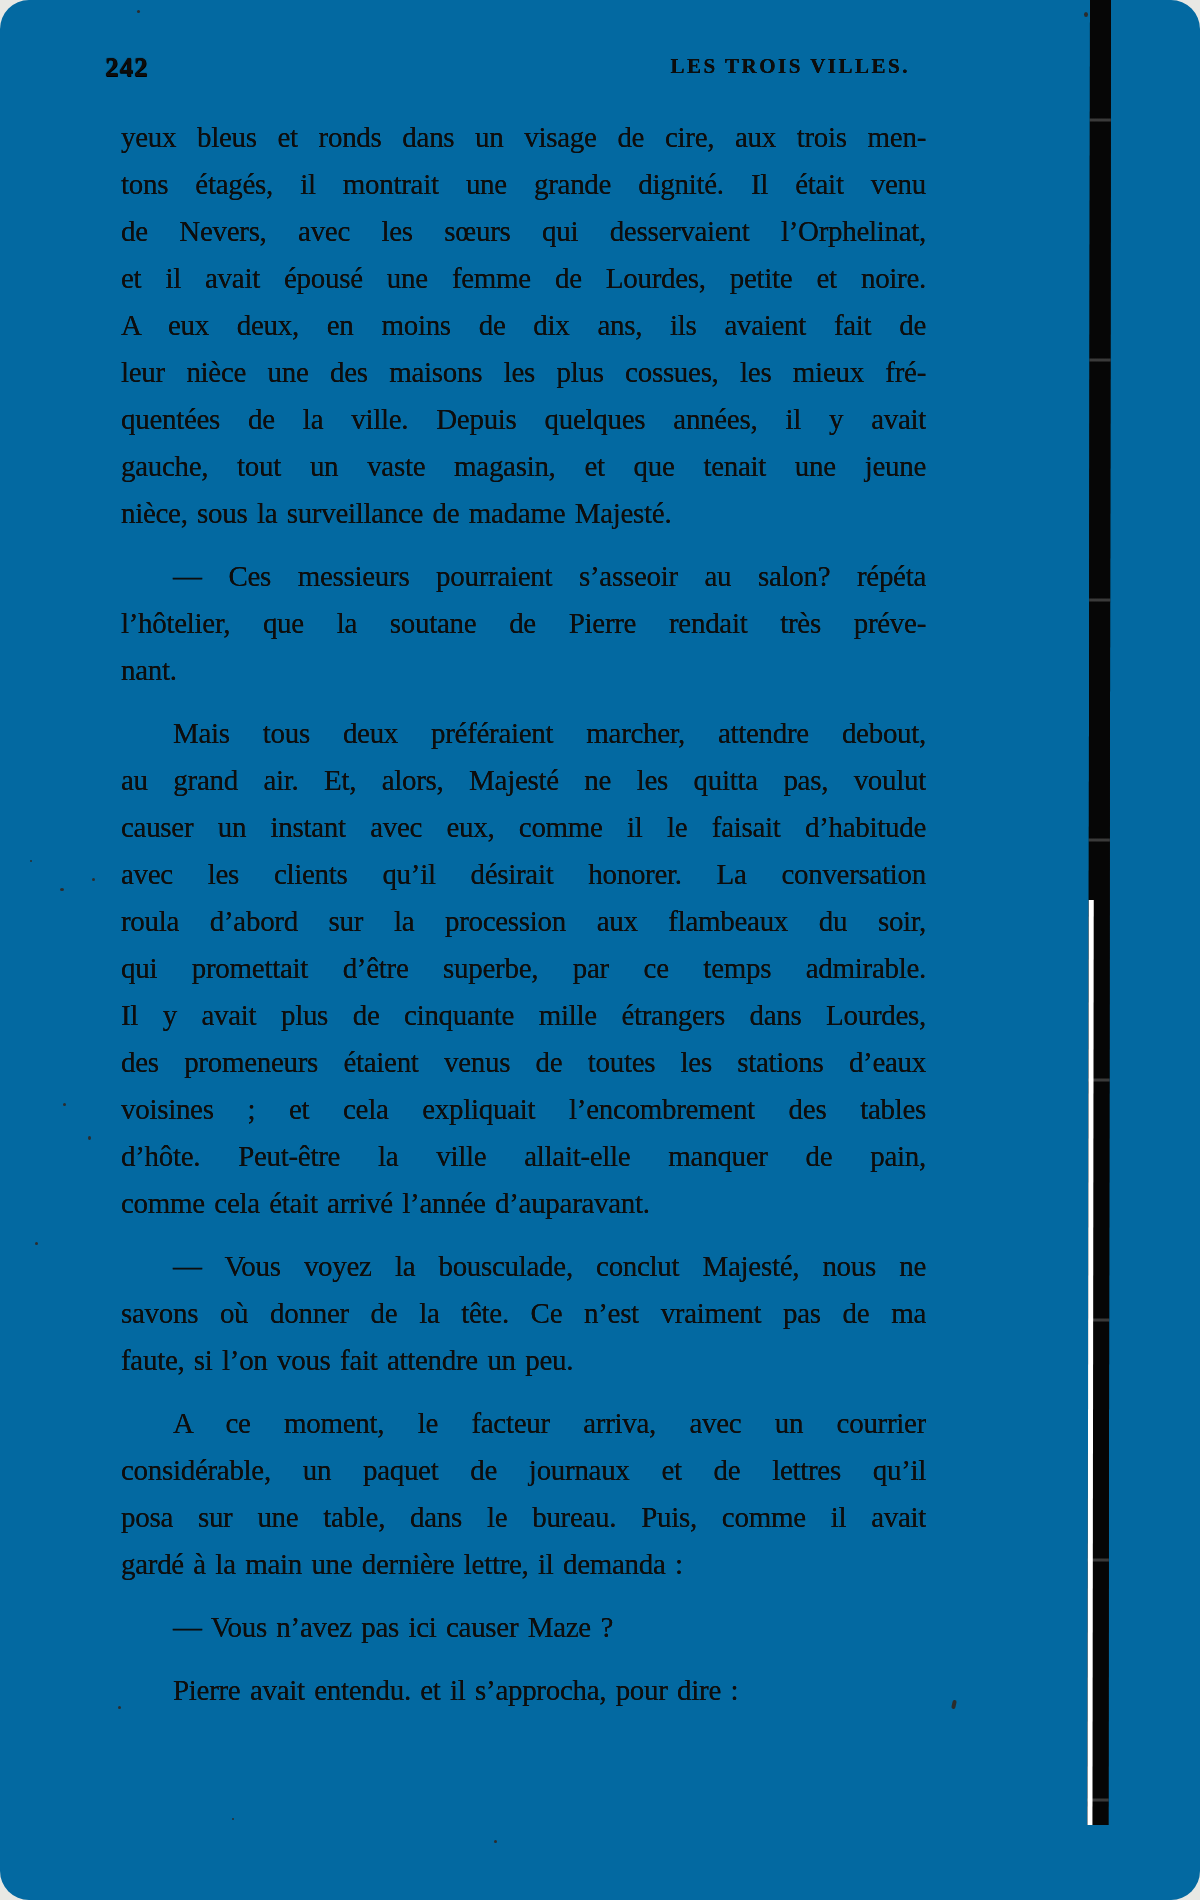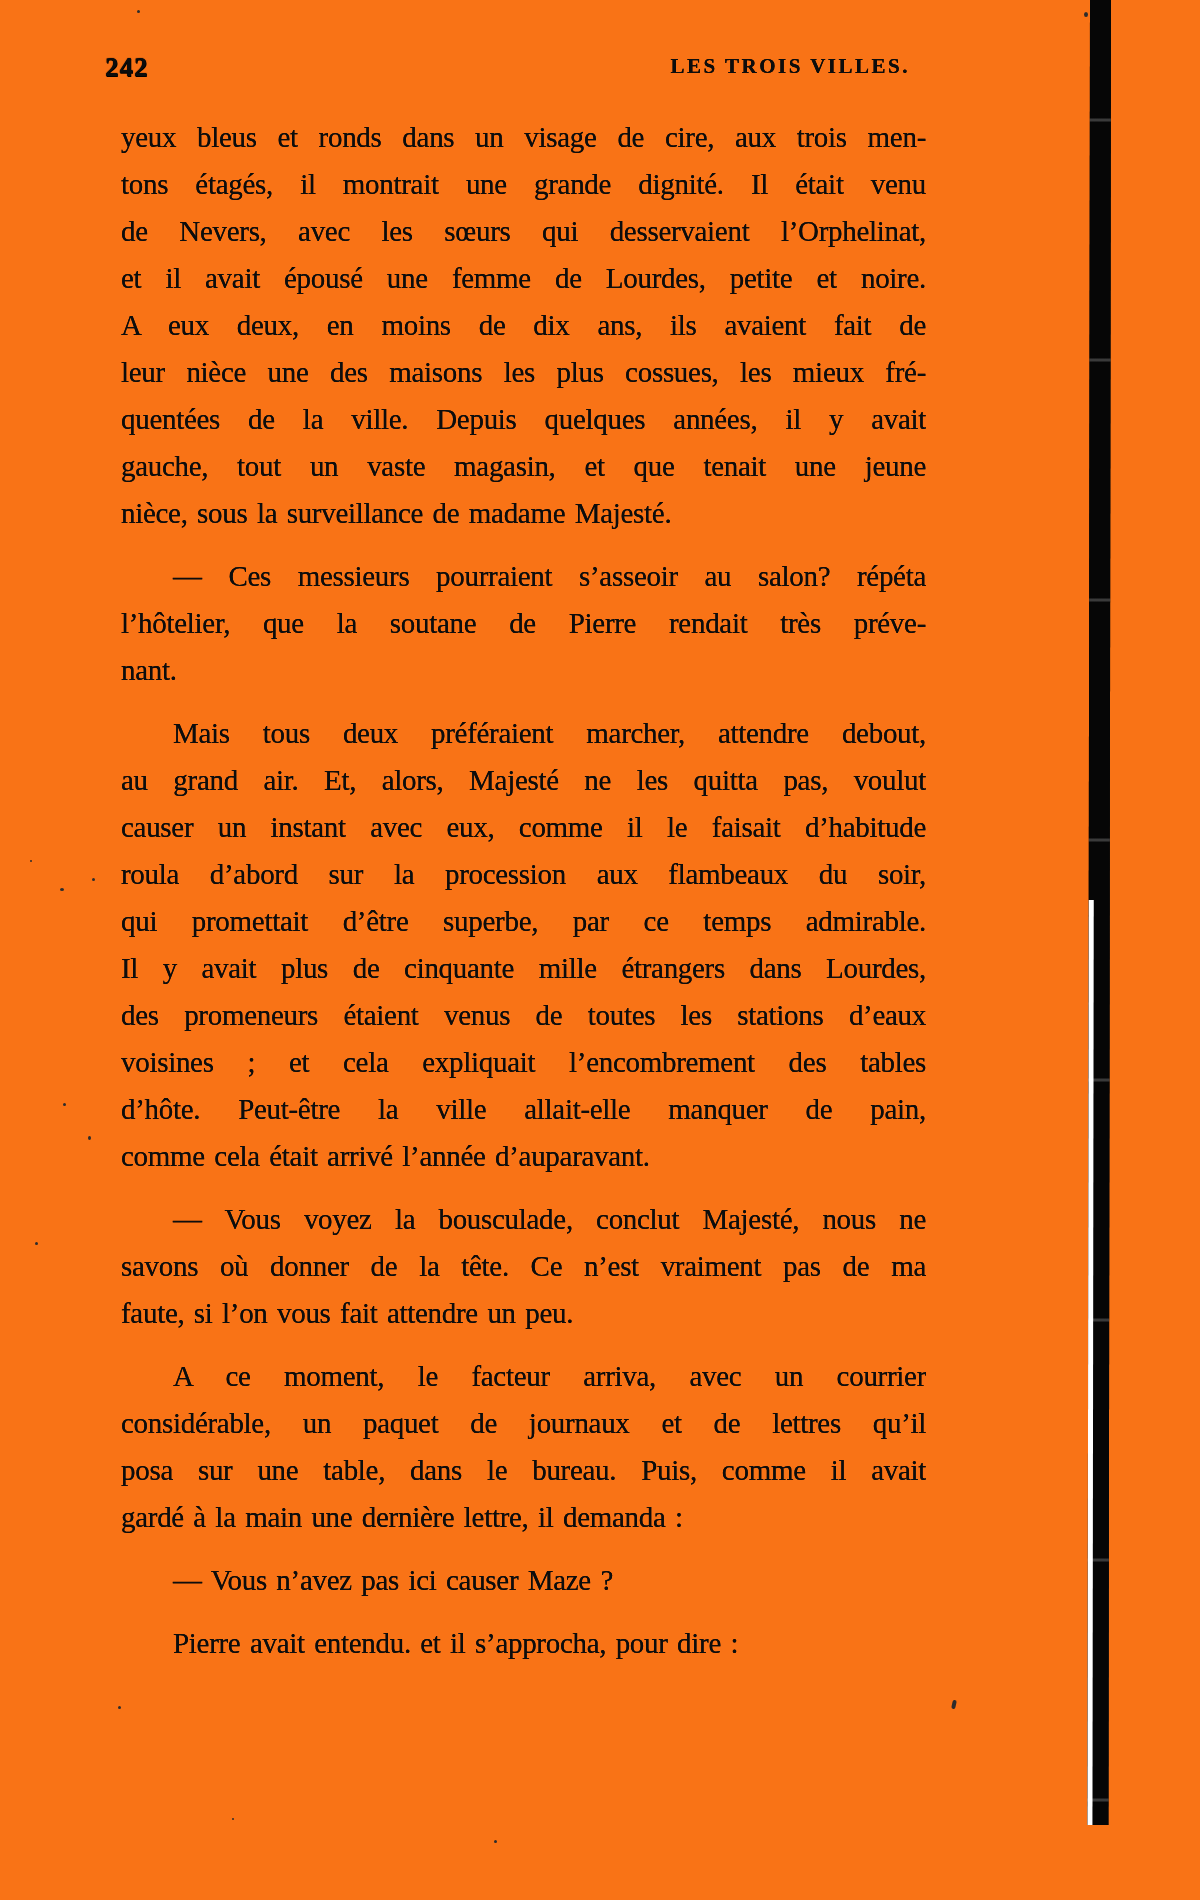--- a/index.html
+++ b/index.html
@@ -1,22 +1,23 @@
 <!DOCTYPE html>
 <html><head>
 <meta charset="utf-8">
 <style>
   html,body{margin:0;padding:0;background:#e8e8e4;}
   .page{
     position:relative;
     width:1200px;height:1900px;
-    background:#f97316;
+    background:#0369a1;
     overflow:hidden;
     font-family:"Liberation Serif", serif;
     color:#0d0d0d;
+    border-radius:29px;
   }
   
   .running-head{
     position:absolute;top:50px;left:105px;width:805px;height:34px;
   }
   .page-number{
     position:absolute;left:0;top:2px;
     font-size:27px;font-weight:bold;letter-spacing:1px;
     text-shadow:0 0 1px #000, 0.5px 0.5px 0 #000;
   }
@@ -110,20 +111,21 @@
       </div>
       <div class="para indent">
         <div class="line">— Ces messieurs pourraient s’asseoir au salon? répéta</div>
         <div class="line">l’hôtelier, que la soutane de Pierre rendait très préve-</div>
         <div class="line end">nant.</div>
       </div>
       <div class="para indent">
         <div class="line">Mais tous deux préféraient marcher, attendre debout,</div>
         <div class="line">au grand air. Et, alors, Majesté ne les quitta pas, voulut</div>
         <div class="line">causer un instant avec eux, comme il le faisait d’habitude</div>
+        <div class="line">avec les clients qu’il désirait honorer. La conversation</div>
         <div class="line">roula d’abord sur la procession aux flambeaux du soir,</div>
         <div class="line">qui promettait d’être superbe, par ce temps admirable.</div>
         <div class="line">Il y avait plus de cinquante mille étrangers dans Lourdes,</div>
         <div class="line">des promeneurs étaient venus de toutes les stations d’eaux</div>
         <div class="line">voisines ; et cela expliquait l’encombrement des tables</div>
         <div class="line">d’hôte. Peut-être la ville allait-elle manquer de pain,</div>
         <div class="line end">comme cela était arrivé l’année d’auparavant.</div>
       </div>
       <div class="para indent">
         <div class="line">— Vous voyez la bousculade, conclut Majesté, nous ne</div>

